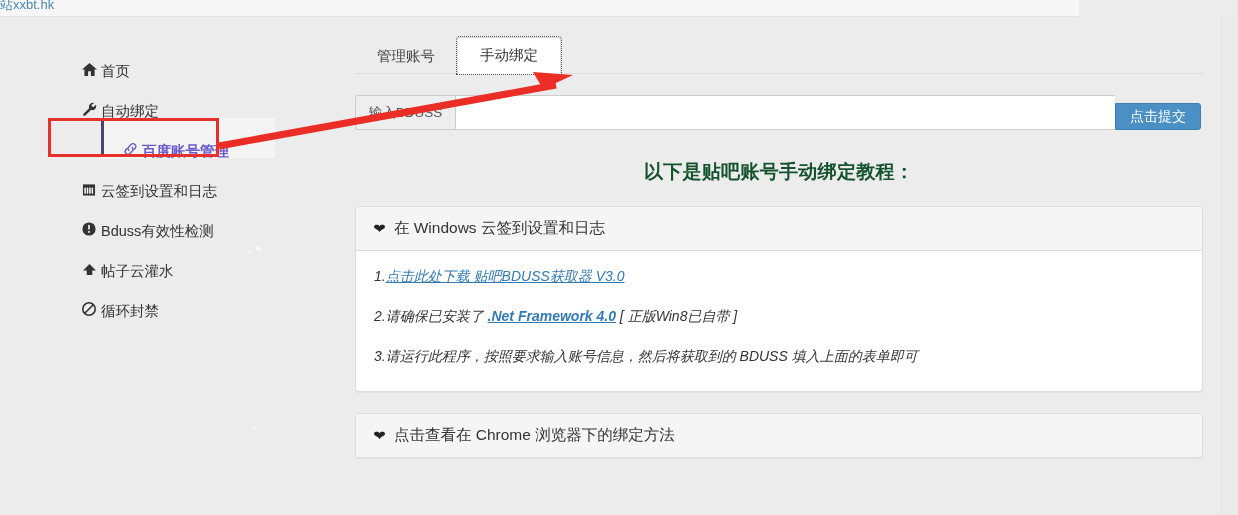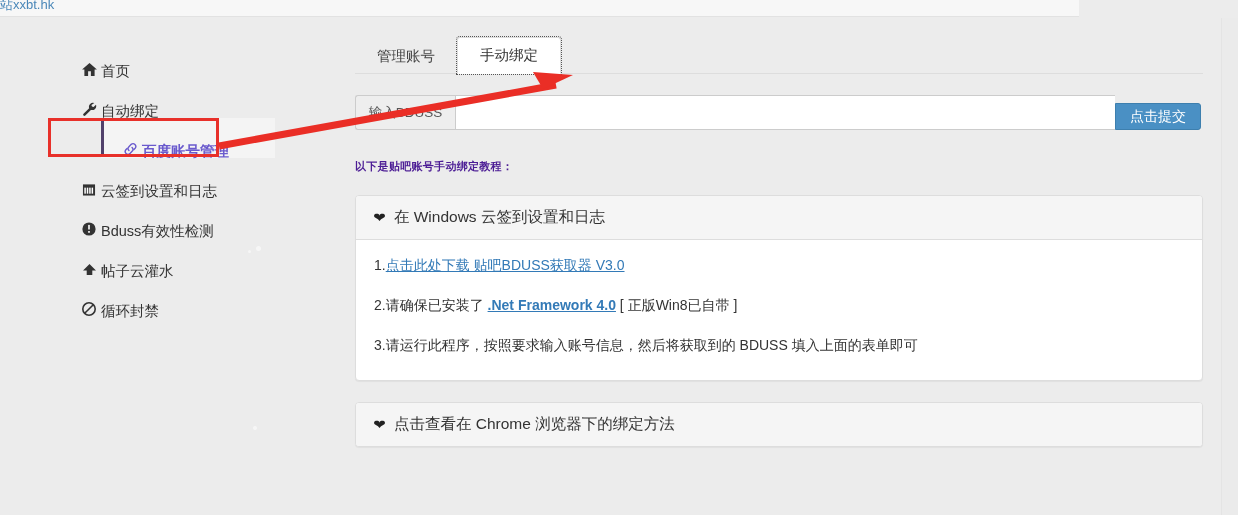--- a/index.html
+++ b/index.html
@@ -164,24 +164,25 @@
     font-size: 14px;
     cursor: pointer;
     white-space: nowrap;
     font-family: "Liberation Sans", sans-serif;
     margin-top: 8px;
   }
 
   
   #intro-text {
     margin-top: 29px;
-    font-size: 11px;
+    font-size: 19px;
     font-weight: bold;
-    color: #4c1d95;
+    color: #14532d;
     letter-spacing: 0.3px;
+    text-align: center;
   }
 
   
   .panel {
     margin-top: 21px;
     background: #ffffff;
     border: 1px solid #dddddd;
     border-radius: 4px;
     box-shadow: 0 1px 1px rgba(0,0,0,.05);
     overflow: hidden;
@@ -203,20 +204,21 @@
     font-size: 13px;
     color: #222;
     transform: scaleX(1.15);
   }
   .panel-body { padding: 6px 18px 14px 18px; }
   .panel-line {
     font-size: 14px;
     color: #333333;
     padding: 11px 0;
     white-space: nowrap;
+    font-style: italic;
   }
   .lnk { color: #337ab7; }
   .lnk-bold { color: #337ab7; font-weight: bold; }
 
   
   #arrow-svg {
     position: absolute;
     left: 0; top: 0;
     width: 1238px; height: 515px;
     pointer-events: none;

